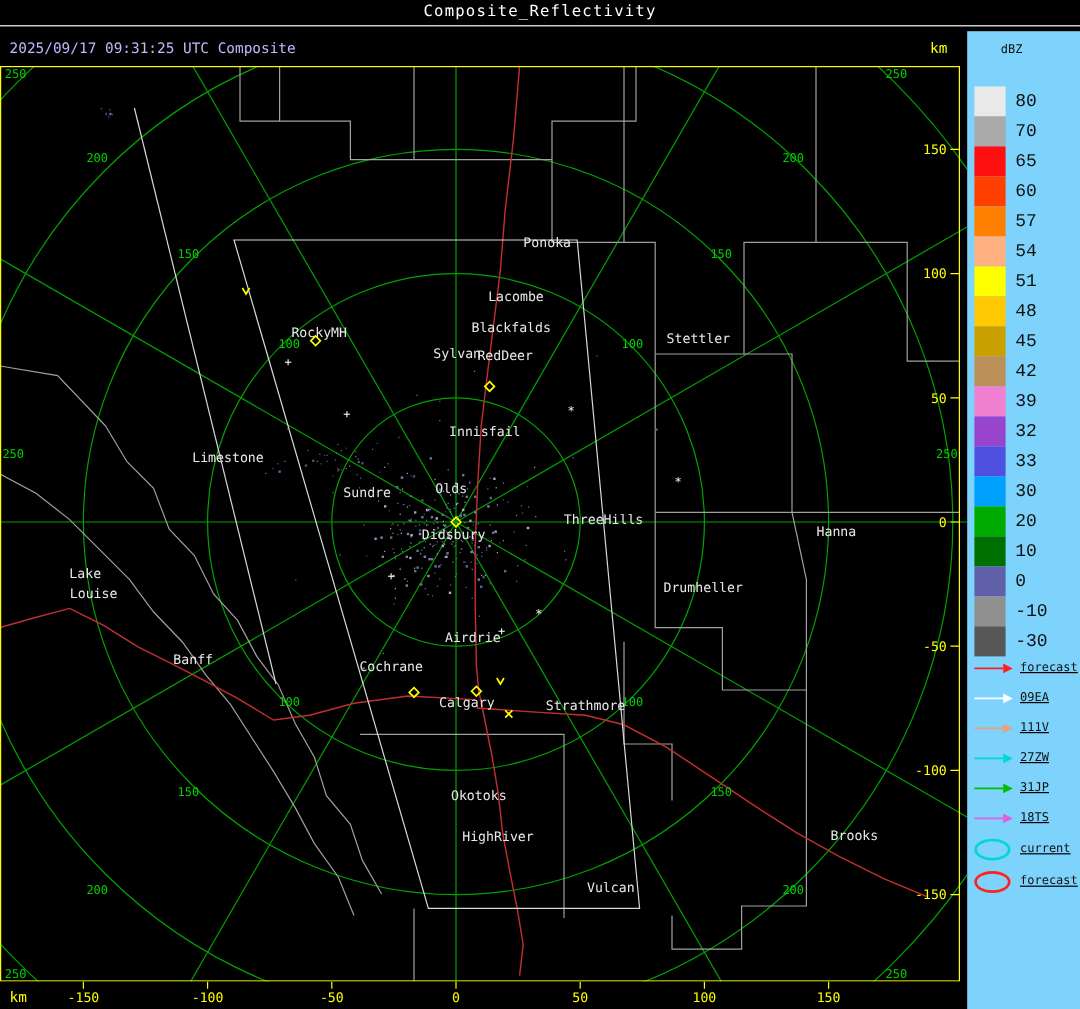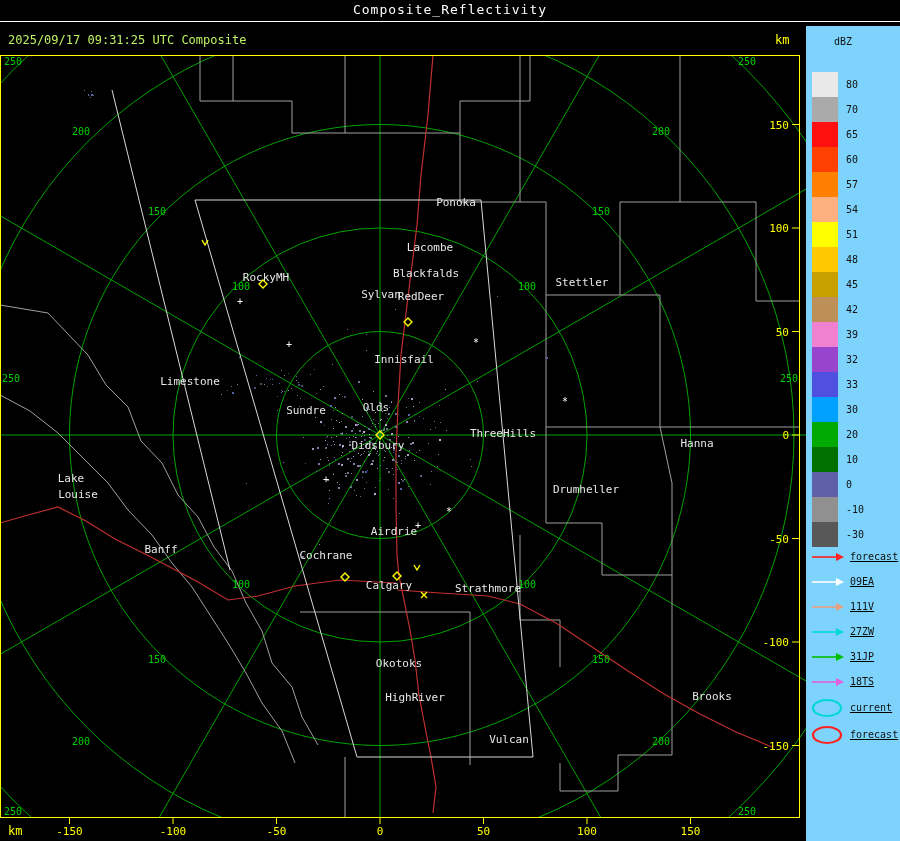--- a/index.html
+++ b/index.html
@@ -1,33 +1,33 @@
 <!DOCTYPE html>
 <html><head>
 <meta charset="utf-8">
 <style>
   html,body{margin:0;padding:0;background:#000;}
   #app{position:relative;width:900px;height:841px;background:#000;overflow:hidden;
        font-family:"DejaVu Sans Mono",monospace;padding-left:16px;}
   #title-bar{position:absolute;left:0;top:0;width:900px;height:21px;color:#fff;
              font-size:13px;text-align:center;line-height:20px;letter-spacing:1px;}
   #title-rule{position:absolute;left:0;top:21px;width:900px;height:1px;background:#ffffff;}
-  #timestamp{position:absolute;left:8px;top:33px;color:#bef264;font-size:12px;}
+  #timestamp{position:absolute;left:8px;top:33px;color:#c4b5fd;font-size:12px;}
   #km-top{position:absolute;left:775px;top:33px;color:#ffff00;font-size:12px;}
   #map-svg{position:absolute;left:0;top:55px;background:#000;display:block;}
   svg text{font-family:"DejaVu Sans Mono",monospace;}
   #bottom-axis{position:absolute;left:0;top:818px;width:806px;height:23px;}
   #bottom-axis-svg{position:absolute;left:0;top:0;}
   #km-bottom{position:absolute;left:8px;top:6px;color:#ffff00;font-size:12px;}
   #side-panel{position:absolute;left:806px;top:26px;width:94px;height:815px;background:#7dd3fc;}
   #dbz-label{position:absolute;left:28px;top:10px;font-size:10px;color:#101010;}
   #colorbar{position:absolute;left:6px;top:46px;}
   .cb-row{display:flex;height:25px;align-items:center;}
   .cb-swatch{width:26px;height:25px;}
-  .cb-label{margin-left:8px;font-size:10px;color:#101010;}
+  .cb-label{margin-left:8px;font-size:15px;color:#101010;font-family:Liberation Mono, monospace;}
   #legend{position:absolute;left:4px;top:518px;text-decoration:underline;}
   .lg-row{display:flex;height:25px;align-items:center;}
   .lg-row.tall{height:27px;}
   .lg-icon{flex:0 0 36px;}
   .lg-label{margin-left:4px;font-size:10px;color:#101010;}
 </style>
 </head>
 <body>
 
 <div id="app">

